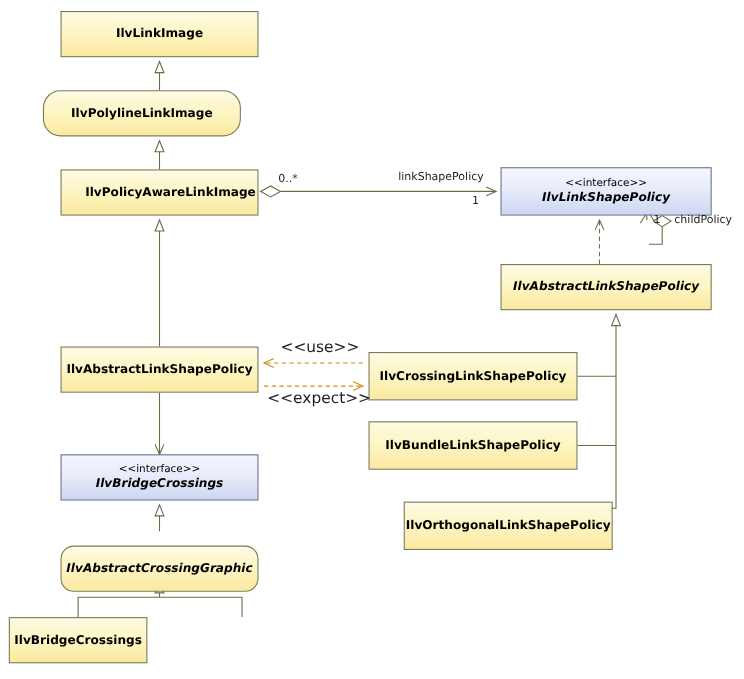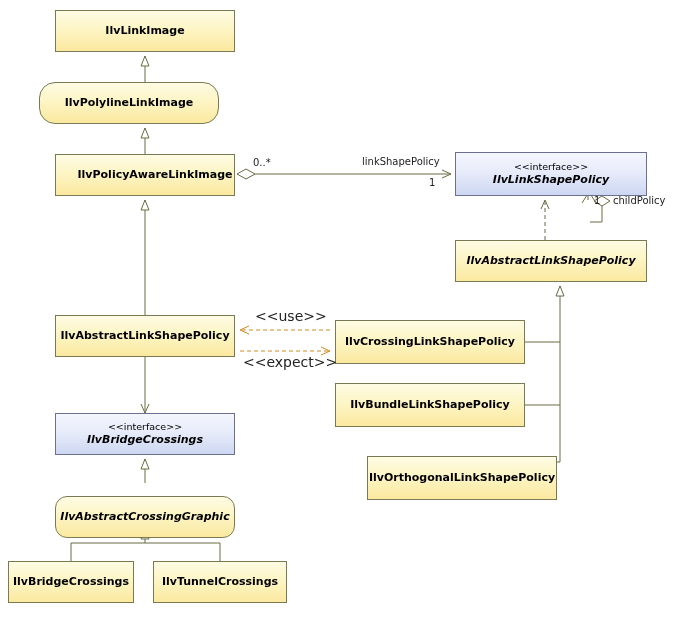--- a/index.html
+++ b/index.html
@@ -117,23 +117,20 @@
   </div>
 
   <div class="node abstract" style="left:55px;top:496px;width:180px;height:42px;border-radius:12px;">
     <span class="t2">IlvAbstractCrossingGraphic</span>
   </div>
 
   <div class="node" style="left:8px;top:561px;width:126px;height:42px;">
     <span class="plain">IlvBridgeCrossings</span>
   </div>
 
-  <div class="node" style="left:153px;top:561px;width:134px;height:42px;">
-    <span class="plain">IlvTunnelCrossings</span>
-  </div>
 
   <div class="node iface abstract" style="left:455px;top:152px;width:192px;height:44px;flex-direction:column;">
     <span class="t1">&lt;&lt;interface&gt;&gt;</span>
     <span class="t2">IlvLinkShapePolicy</span>
   </div>
 
   <div class="node abstract" style="left:455px;top:240px;width:192px;height:42px;">
     <span class="t2">IlvAbstractLinkShapePolicy</span>
   </div>
 

